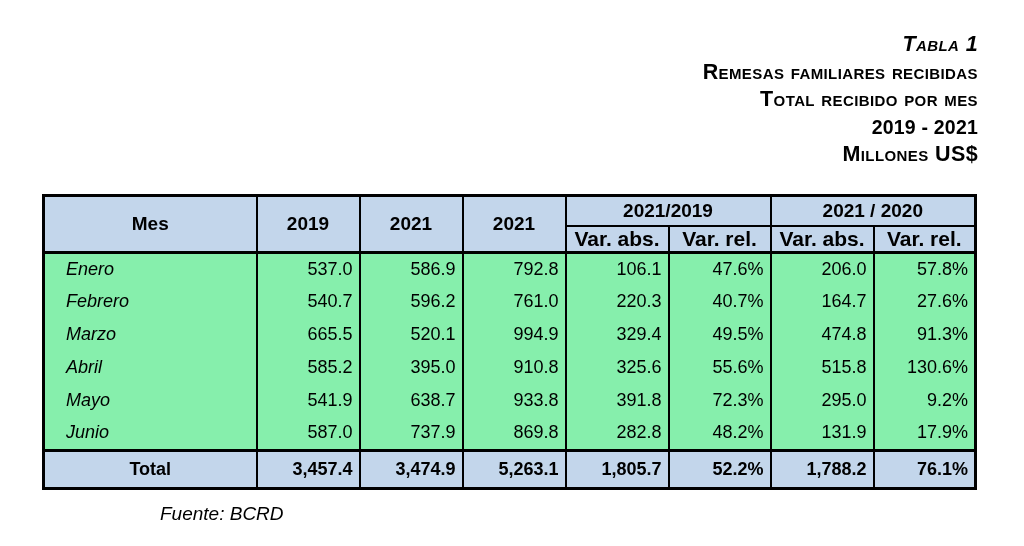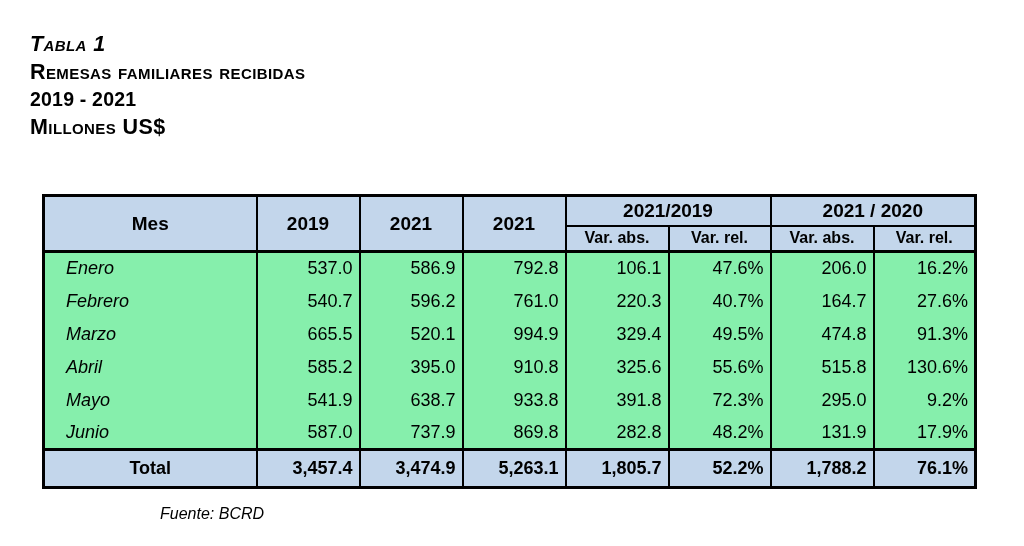--- a/index.html
+++ b/index.html
@@ -14,22 +14,22 @@
     width:1024px;height:546px;
     background:var(--page-bg,#fff);
     color:var(--text,#000);
     font-family:"Liberation Sans","DejaVu Sans",sans-serif;
     overflow:hidden;
   }
   .page{position:relative;width:1024px;height:546px;}
 
   
   .title-block{
-    position:absolute;top:31px;left:30px;width:932px;
-    text-align:left;font-weight:700;line-height:27.5px;
+    position:absolute;top:31px;left:46px;width:932px;
+    text-align:right;font-weight:700;line-height:27.5px;
   }
   .tl{font-size:21.5px;font-variant:small-caps;letter-spacing:0.4px;}
   .tl-tabla{font-style:italic;}
   .tl-years{font-variant:normal;font-size:19.5px;letter-spacing:0.2px;}
 
   
   table.data-table{
     position:absolute;left:42px;top:194px;width:932px;
     border-collapse:collapse;table-layout:fixed;
     border:3px solid var(--border,#000);
@@ -38,50 +38,51 @@
   .data-table th,.data-table td{
     border:2px solid var(--border,#000);
     padding:0;overflow:hidden;white-space:nowrap;
     font-size:18px;vertical-align:middle;
   }
   .data-table thead th{
     background:var(--header-bg,#c3d6eb);
     font-weight:700;text-align:center;
   }
   .hr1 th{height:30px;font-size:19px;}
-  .hr2 th{height:26px;font-size:16px;}
+  .hr2 th{height:26px;font-size:21px;}
   .hr1 th[rowspan]{border-bottom:3px solid var(--border,#000);}
   .hr2 th{border-bottom:3px solid var(--border,#000);}
   .data-table tbody td{
     border-top:none;border-bottom:none;height:33px;
   }
   td.mes-cell{text-align:left;padding-left:21px;font-style:italic;}
   td.num-cell,th.num-cell{text-align:right;padding-right:6px;}
   tr.row-total td{
     background:var(--header-bg,#c3d6eb);
     font-weight:700;height:38px;
     border-top:3px solid var(--border,#000);
     border-bottom:3px solid var(--border,#000);
   }
   tr.row-total td.total-label{text-align:center;padding-left:0;}
 
   
   .fuente{
     position:absolute;left:160px;top:502px;
-    font-size:16px;font-style:italic;line-height:24px;
+    font-size:19px;font-style:italic;line-height:24px;
   }
 </style>
 </head>
 <body>
 
 <div class="page">
 
   <div class="title-block">
     <div class="tl tl-tabla">Tabla 1</div>
     <div class="tl">Remesas familiares recibidas</div>
+    <div class="tl">Total recibido por mes</div>
     <div class="tl tl-years">2019 - 2021</div>
     <div class="tl">Millones US$</div>
   </div>
 
   <table class="data-table">
     <colgroup>
       <col style="width:213px">
       <col style="width:103px">
       <col style="width:103px">
       <col style="width:103px">
@@ -108,21 +109,21 @@
     </thead>
     <tbody>
       <tr>
         <td class="mes-cell">Enero</td>
         <td class="num-cell">537.0</td>
         <td class="num-cell">586.9</td>
         <td class="num-cell">792.8</td>
         <td class="num-cell">106.1</td>
         <td class="num-cell">47.6%</td>
         <td class="num-cell">206.0</td>
-        <td class="num-cell">16.2%</td>
+        <td class="num-cell">57.8%</td>
       </tr>
       <tr>
         <td class="mes-cell">Febrero</td>
         <td class="num-cell">540.7</td>
         <td class="num-cell">596.2</td>
         <td class="num-cell">761.0</td>
         <td class="num-cell">220.3</td>
         <td class="num-cell">40.7%</td>
         <td class="num-cell">164.7</td>
         <td class="num-cell">27.6%</td>

